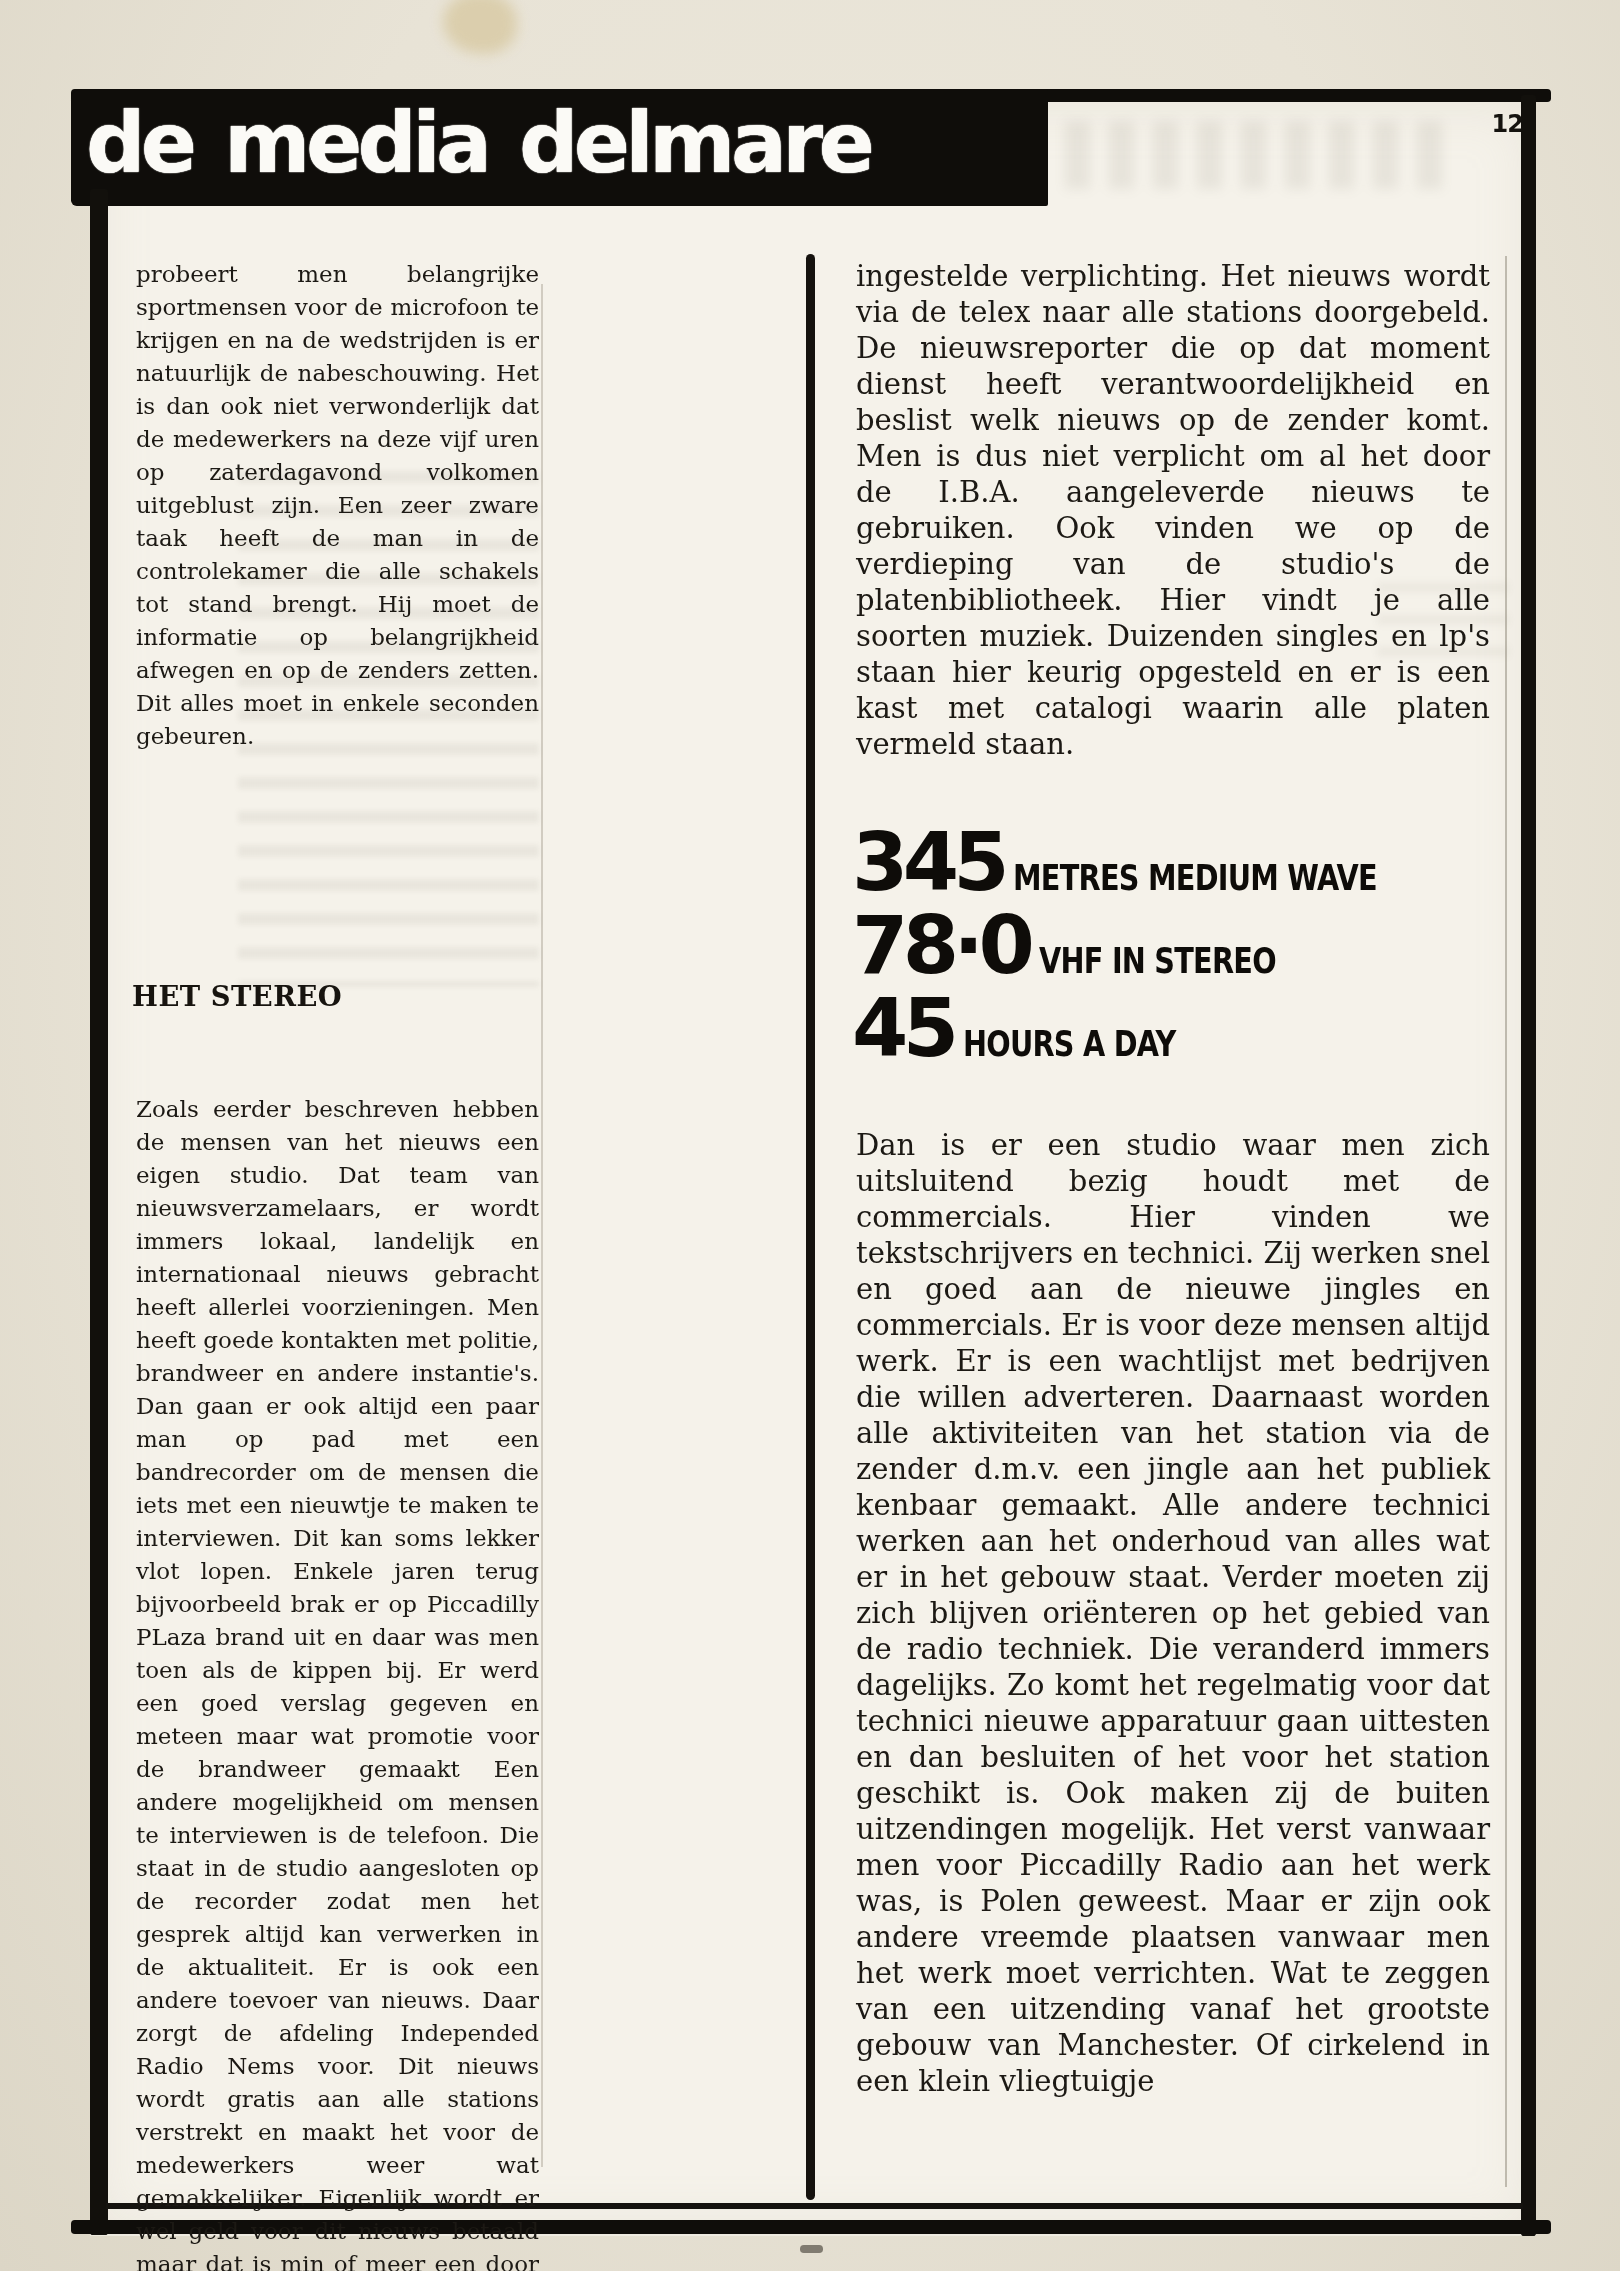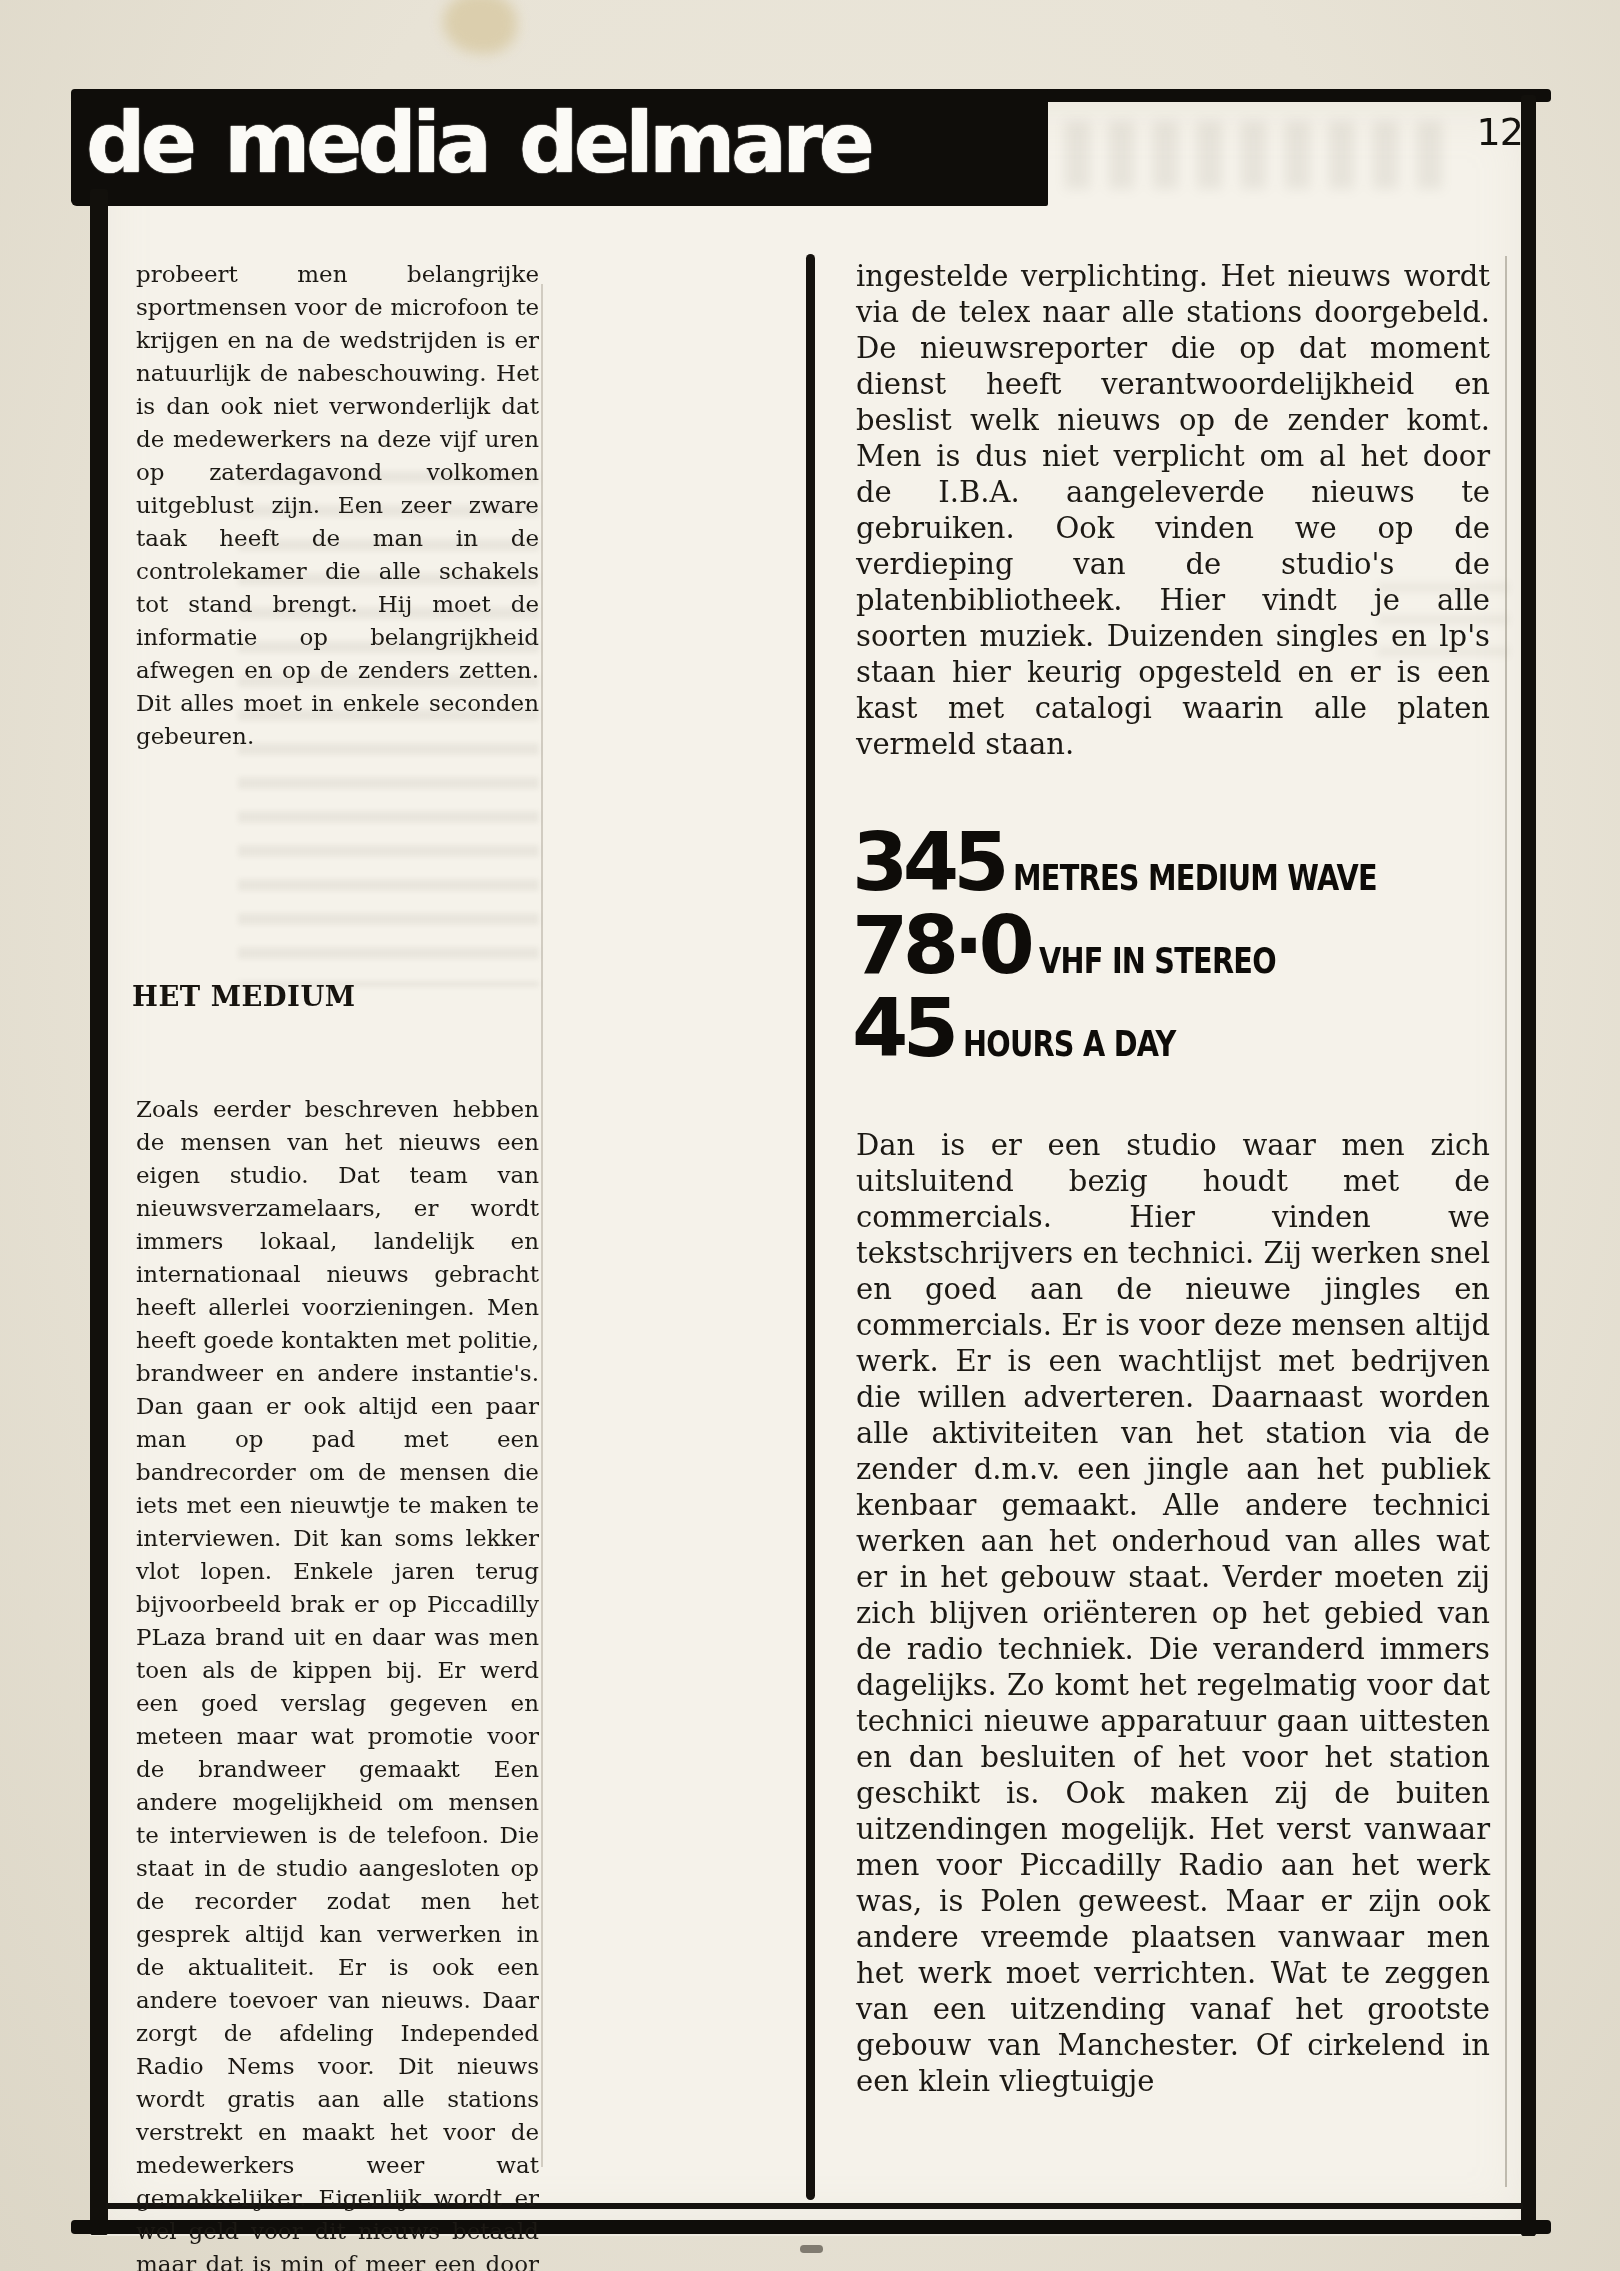--- a/index.html
+++ b/index.html
@@ -62,22 +62,22 @@
     word-spacing: 7.6px;
     white-space: nowrap;
     text-shadow: 0 0 1.4px #fbfaf6, 0 0 0.9px #fbfaf6;
   }
   .page-number {
     position: absolute;
     left: 1457px; top: 110px;
     width: 66px;
     text-align: right;
     font-family: "DejaVu Sans", sans-serif;
-    font-weight: 400;
-    font-size: 38px;
+    font-weight: 700;
+    font-size: 24px;
     color: #15130f;
     letter-spacing: -0.9px;
   }
   
   .frame-left {
     position: absolute;
     left: 90px; top: 189px;
     width: 18px; height: 2046px;
     background: #12100c;
     border-radius: 2.8px;
@@ -241,21 +241,21 @@
   <div class="col-divider"></div>
 
   <div class="ghost-left"></div>
   <div class="ghost-right"></div>
   <div class="crease-gutter"></div>
   <div class="crease-right"></div>
   <div class="bottom-mark"></div>
 
   <div class="col-left">
     <p class="body-text para-pos lp1">probeert men belangrijke sportmensen voor de microfoon te krijgen en na de wedstrijden is er natuurlijk de nabeschouwing. Het is dan ook niet verwonderlijk dat de medewerkers na deze vijf uren op zaterdagavond volkomen uitgeblust zijn. Een zeer zware taak heeft de man in de controlekamer die alle schakels tot stand brengt. Hij moet de informatie op belangrijkheid afwegen en op de zenders zetten. Dit alles moet in enkele seconden gebeuren.</p>
-    <h2 class="section-heading para-pos lhead">HET MEDIUM</h2>
+    <h2 class="section-heading para-pos lhead">HET STEREO</h2>
     <p class="body-text para-pos lp2">Zoals eerder beschreven hebben de mensen van het nieuws een eigen studio. Dat team van nieuwsverzamelaars, er wordt immers lokaal, landelijk en internationaal nieuws gebracht heeft allerlei voorzieningen. Men heeft goede kontakten met politie, brandweer en andere instantie's. Dan gaan er ook altijd een paar man op pad met een bandrecorder om de mensen die iets met een nieuwtje te maken te interviewen. Dit kan soms lekker vlot lopen. Enkele jaren terug bijvoorbeeld brak er op Piccadilly PLaza brand uit en daar was men toen als de kippen bij. Er werd een goed verslag gegeven en meteen maar wat promotie voor de brandweer gemaakt Een andere mogelijkheid om mensen te interviewen is de telefoon. Die staat in de studio aangesloten op de recorder zodat men het gesprek altijd kan verwerken in de aktualiteit. Er is ook een andere toevoer van nieuws. Daar zorgt de afdeling Independed Radio Nems voor. Dit nieuws wordt gratis aan alle stations verstrekt en maakt het voor de medewerkers weer wat gemakkelijker. Eigenlijk wordt er wel geld voor dit nieuws betaald maar dat is min of meer een door de I.B.A.</p>
   </div>
 
   <div class="col-right">
     <p class="body-text para-pos rp1">ingestelde verplichting. Het nieuws wordt via de telex naar alle stations doorgebeld. De nieuwsreporter die op dat moment dienst heeft verantwoordelijkheid en beslist welk nieuws op de zender komt. Men is dus niet verplicht om al het door de I.B.A. aangeleverde nieuws te gebruiken. Ook vinden we op de verdieping van de studio's de platenbibliotheek. Hier vindt je alle soorten muziek. Duizenden singles en lp's staan hier keurig opgesteld en er is een kast met catalogi waarin alle platen vermeld staan.</p>
 
     <div class="para-pos rpromo">
       <div class="promo-row">
         <span class="promo-value">345</span>
         <span class="promo-label">METRES MEDIUM WAVE</span>

